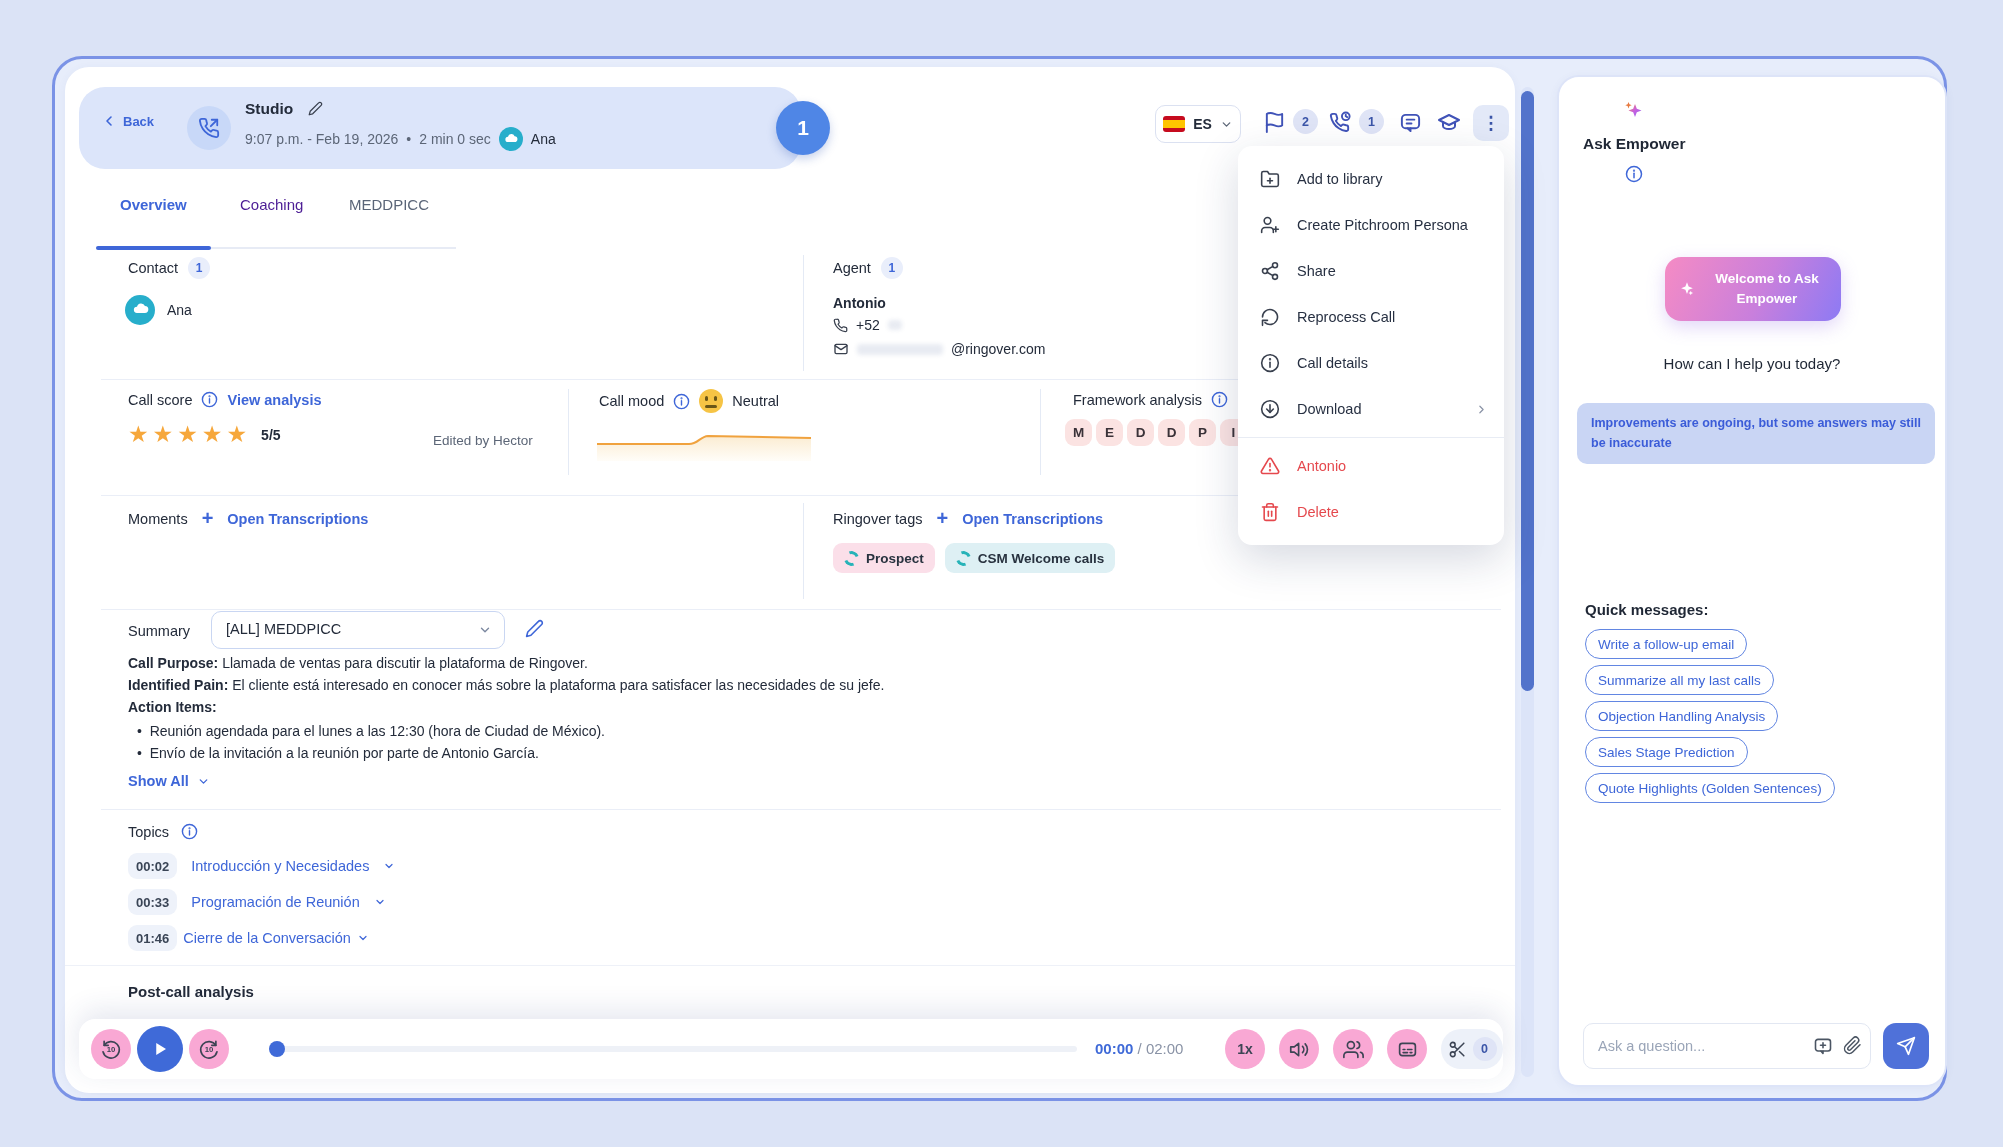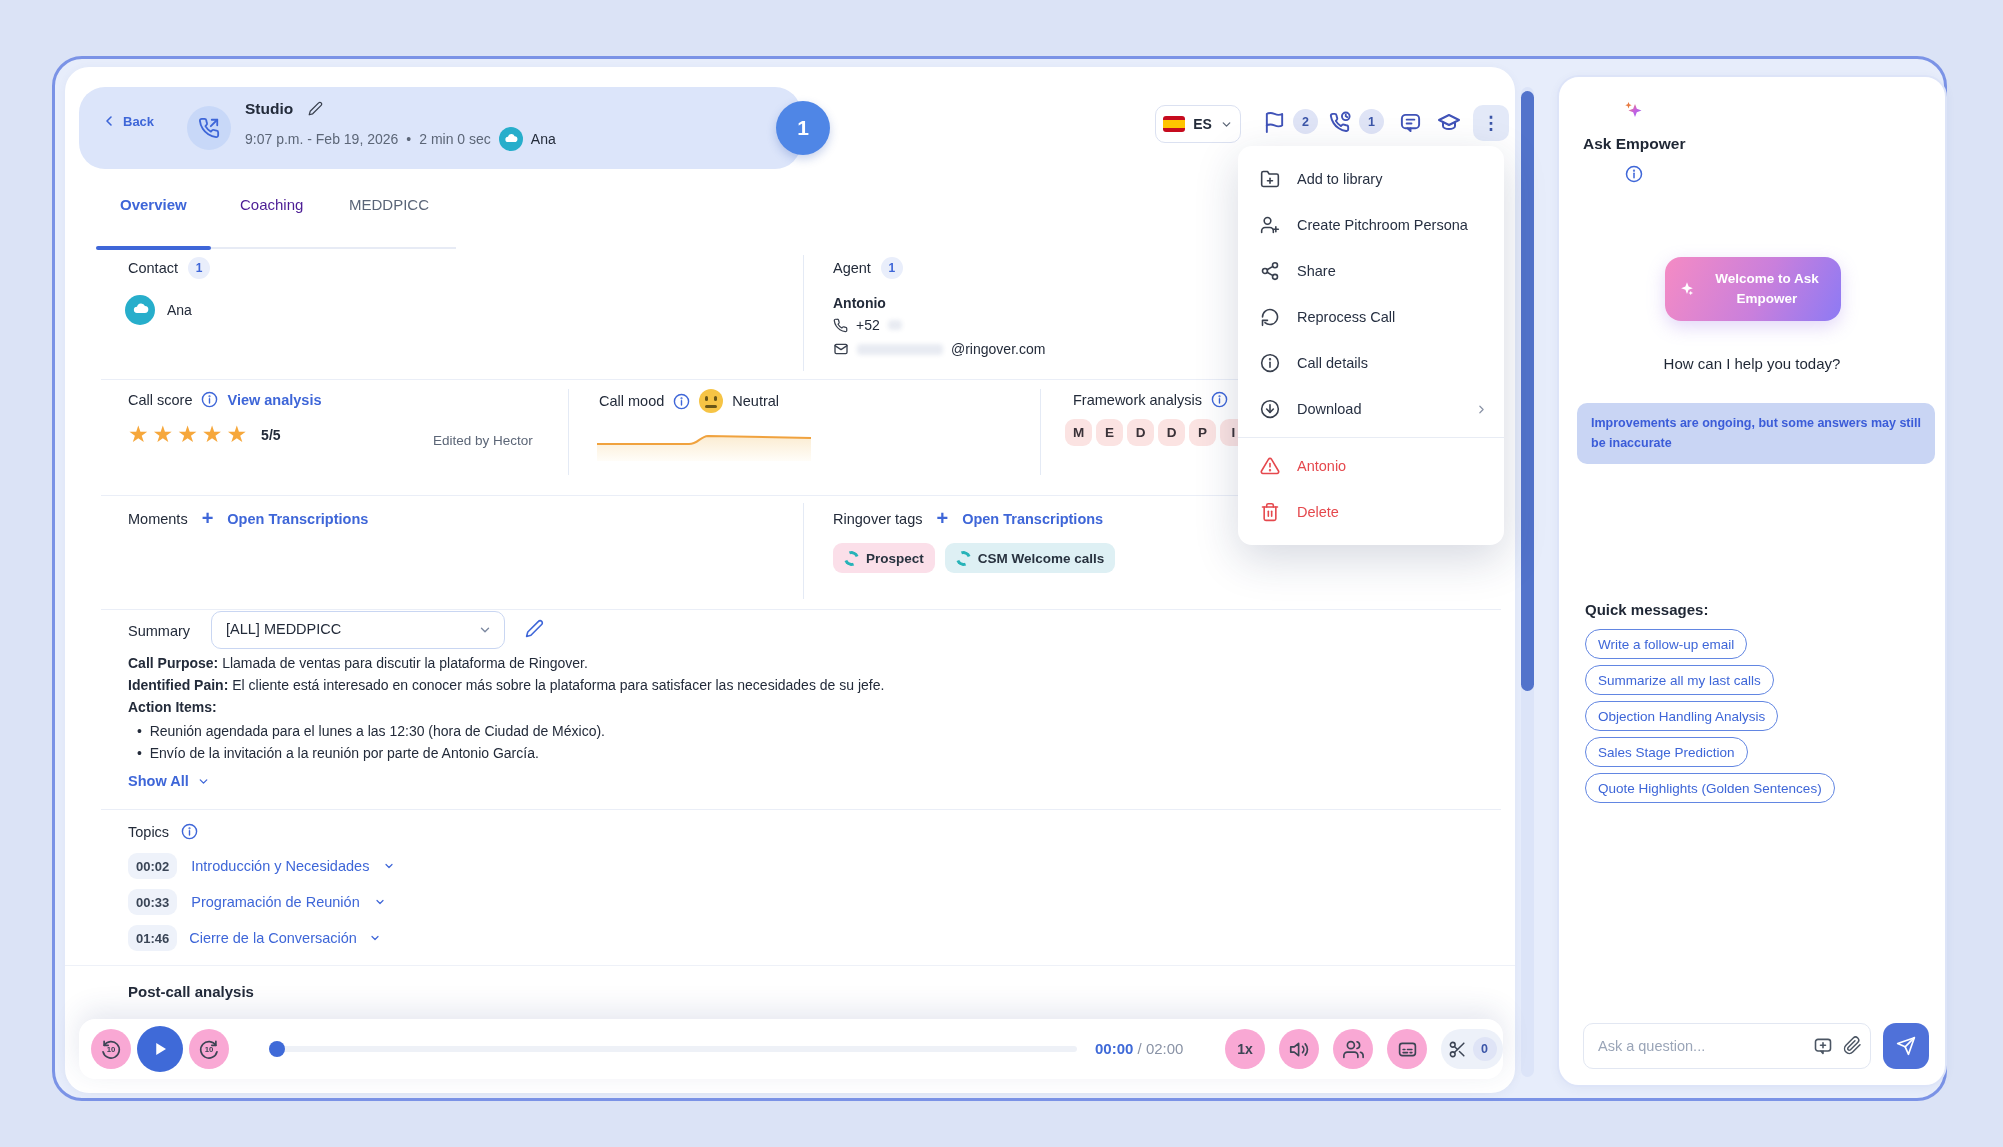--- a/index.html
+++ b/index.html
@@ -314,21 +314,21 @@
       </div>
       <div class="abs ic" style="left:63px;top:822px;gap:14px;cursor:pointer;">
         <span class="chip">00:33</span>
         <span class="txt-blue" style="font-size:14.5px;">Programación de Reunión</span>
         <span class="ic">
             <svg width="12" height="12" viewBox="0 0 24 24" fill="none" stroke="#3e66d8" stroke-width="2.4" stroke-linecap="round" stroke-linejoin="round">
               <polyline points="6 9 12 15 18 9"></polyline>
             </svg>
           </span>
       </div>
-      <div class="abs ic" style="left:63px;top:858px;gap:12px;cursor:pointer;">
+      <div class="abs ic" style="left:63px;top:858px;gap:6px;cursor:pointer;">
         <span class="chip">01:46</span>
         <span class="txt-blue" style="font-size:14.5px;">Cierre de la Conversación</span>
         <span class="ic">
             <svg width="12" height="12" viewBox="0 0 24 24" fill="none" stroke="#3e66d8" stroke-width="2.4" stroke-linecap="round" stroke-linejoin="round">
               <polyline points="6 9 12 15 18 9"></polyline>
             </svg>
           </span>
       </div>
 
       <div class="hdiv" style="left:0px;top:898px;width:1450px;background:#eef1f8;"></div>

